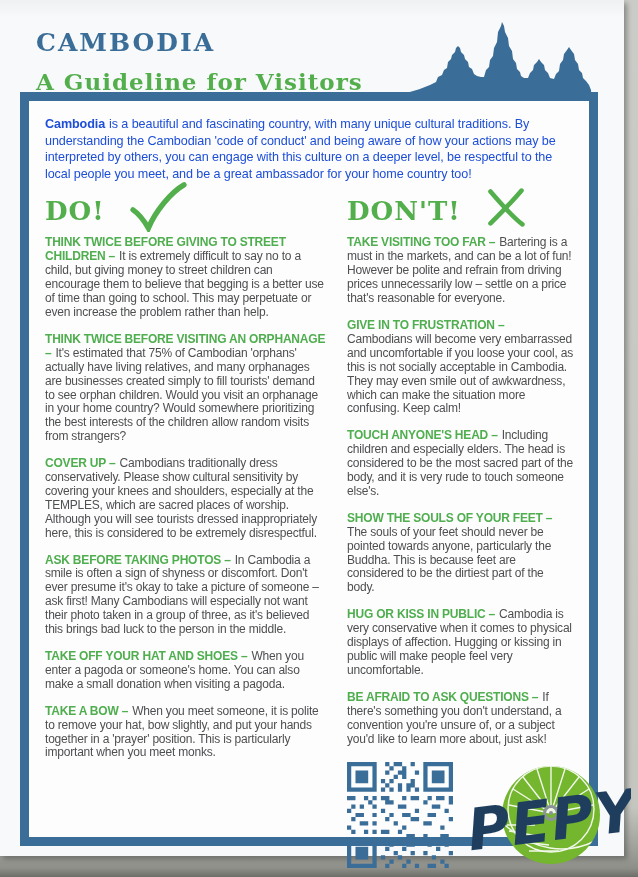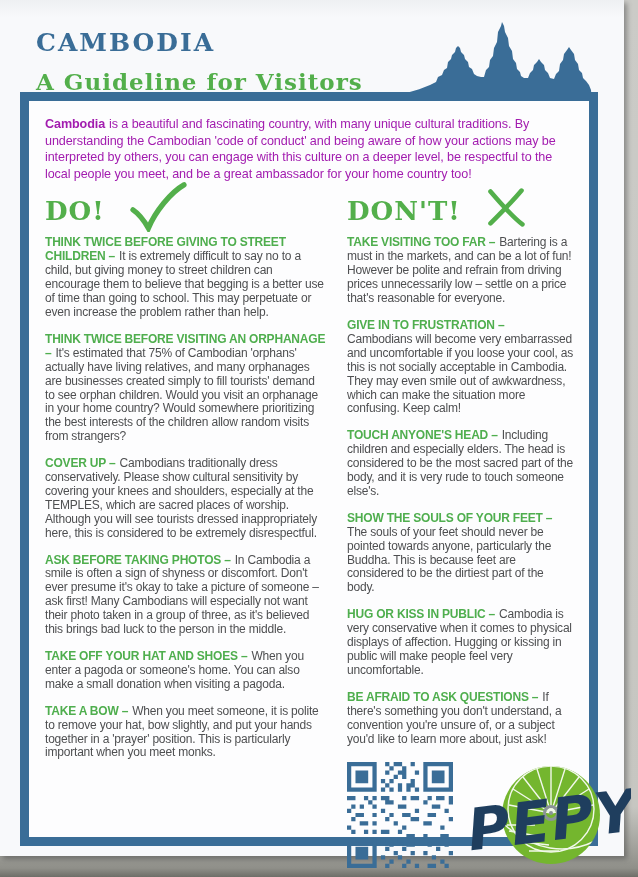--- a/index.html
+++ b/index.html
@@ -19,21 +19,21 @@
   .brand-sub{font-size:23px;letter-spacing:1px;color:#53af4b;margin-top:11px;}
   .silhouette{position:absolute;right:26px;top:10px;width:212px;height:93px;}
 
   .box{
     position:absolute;left:20px;top:92px;width:578px;height:754px;
     box-sizing:border-box;border:9px solid #3a6d97;background:#fdfdfe;
     padding:13px 10px 0 10px;
   }
   .intro{
     margin:2px 6px 12px 6px;
-    color:#a21caf;font-size:12.6px;line-height:1.32;letter-spacing:-.1px;
+    color:#1d4ed8;font-size:12.6px;line-height:1.32;letter-spacing:-.1px;
   }
   .intro b{margin-right:4px;}
 
   .columns{display:flex;gap:20px;padding:0 6px;}
   .col-do{width:282px;flex:none;}
   .col-dont{flex:1;min-width:0;}
 
   .col-heading{display:flex;align-items:flex-start;gap:24px;height:36px;margin-bottom:6px;}
   .col-heading .word{
     font-family:"DejaVu Serif",serif;font-weight:bold;font-size:26px;

